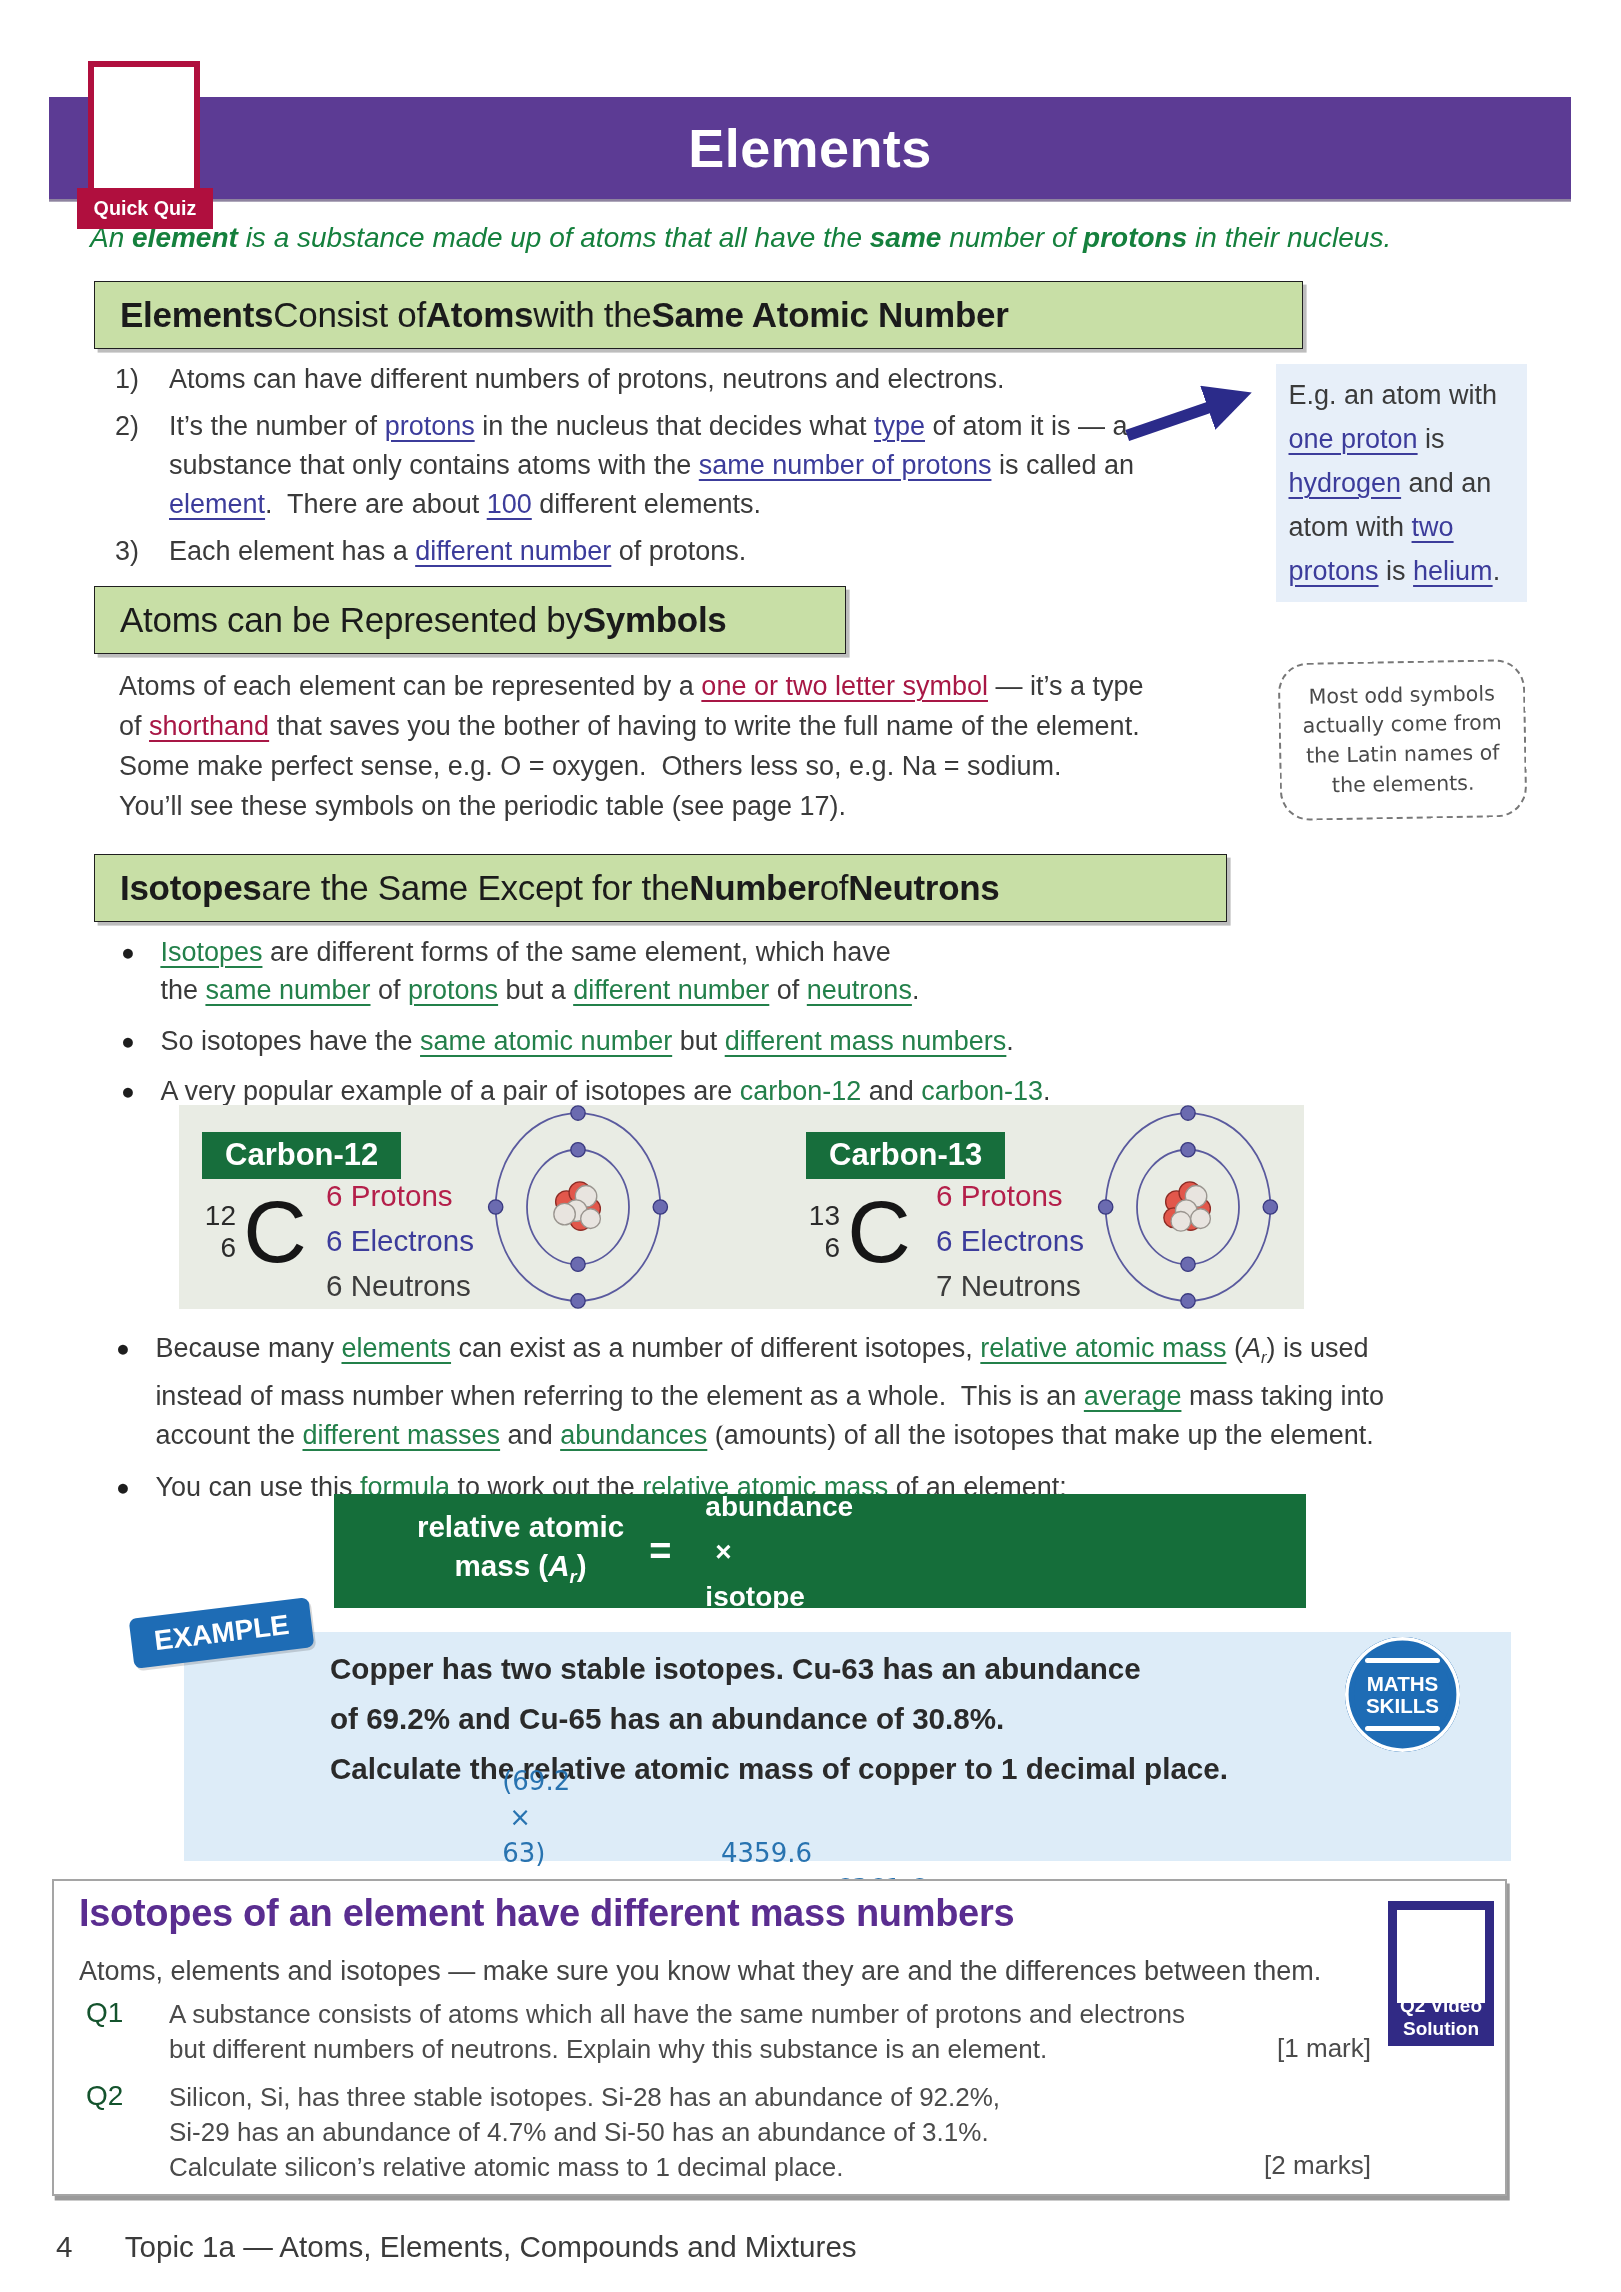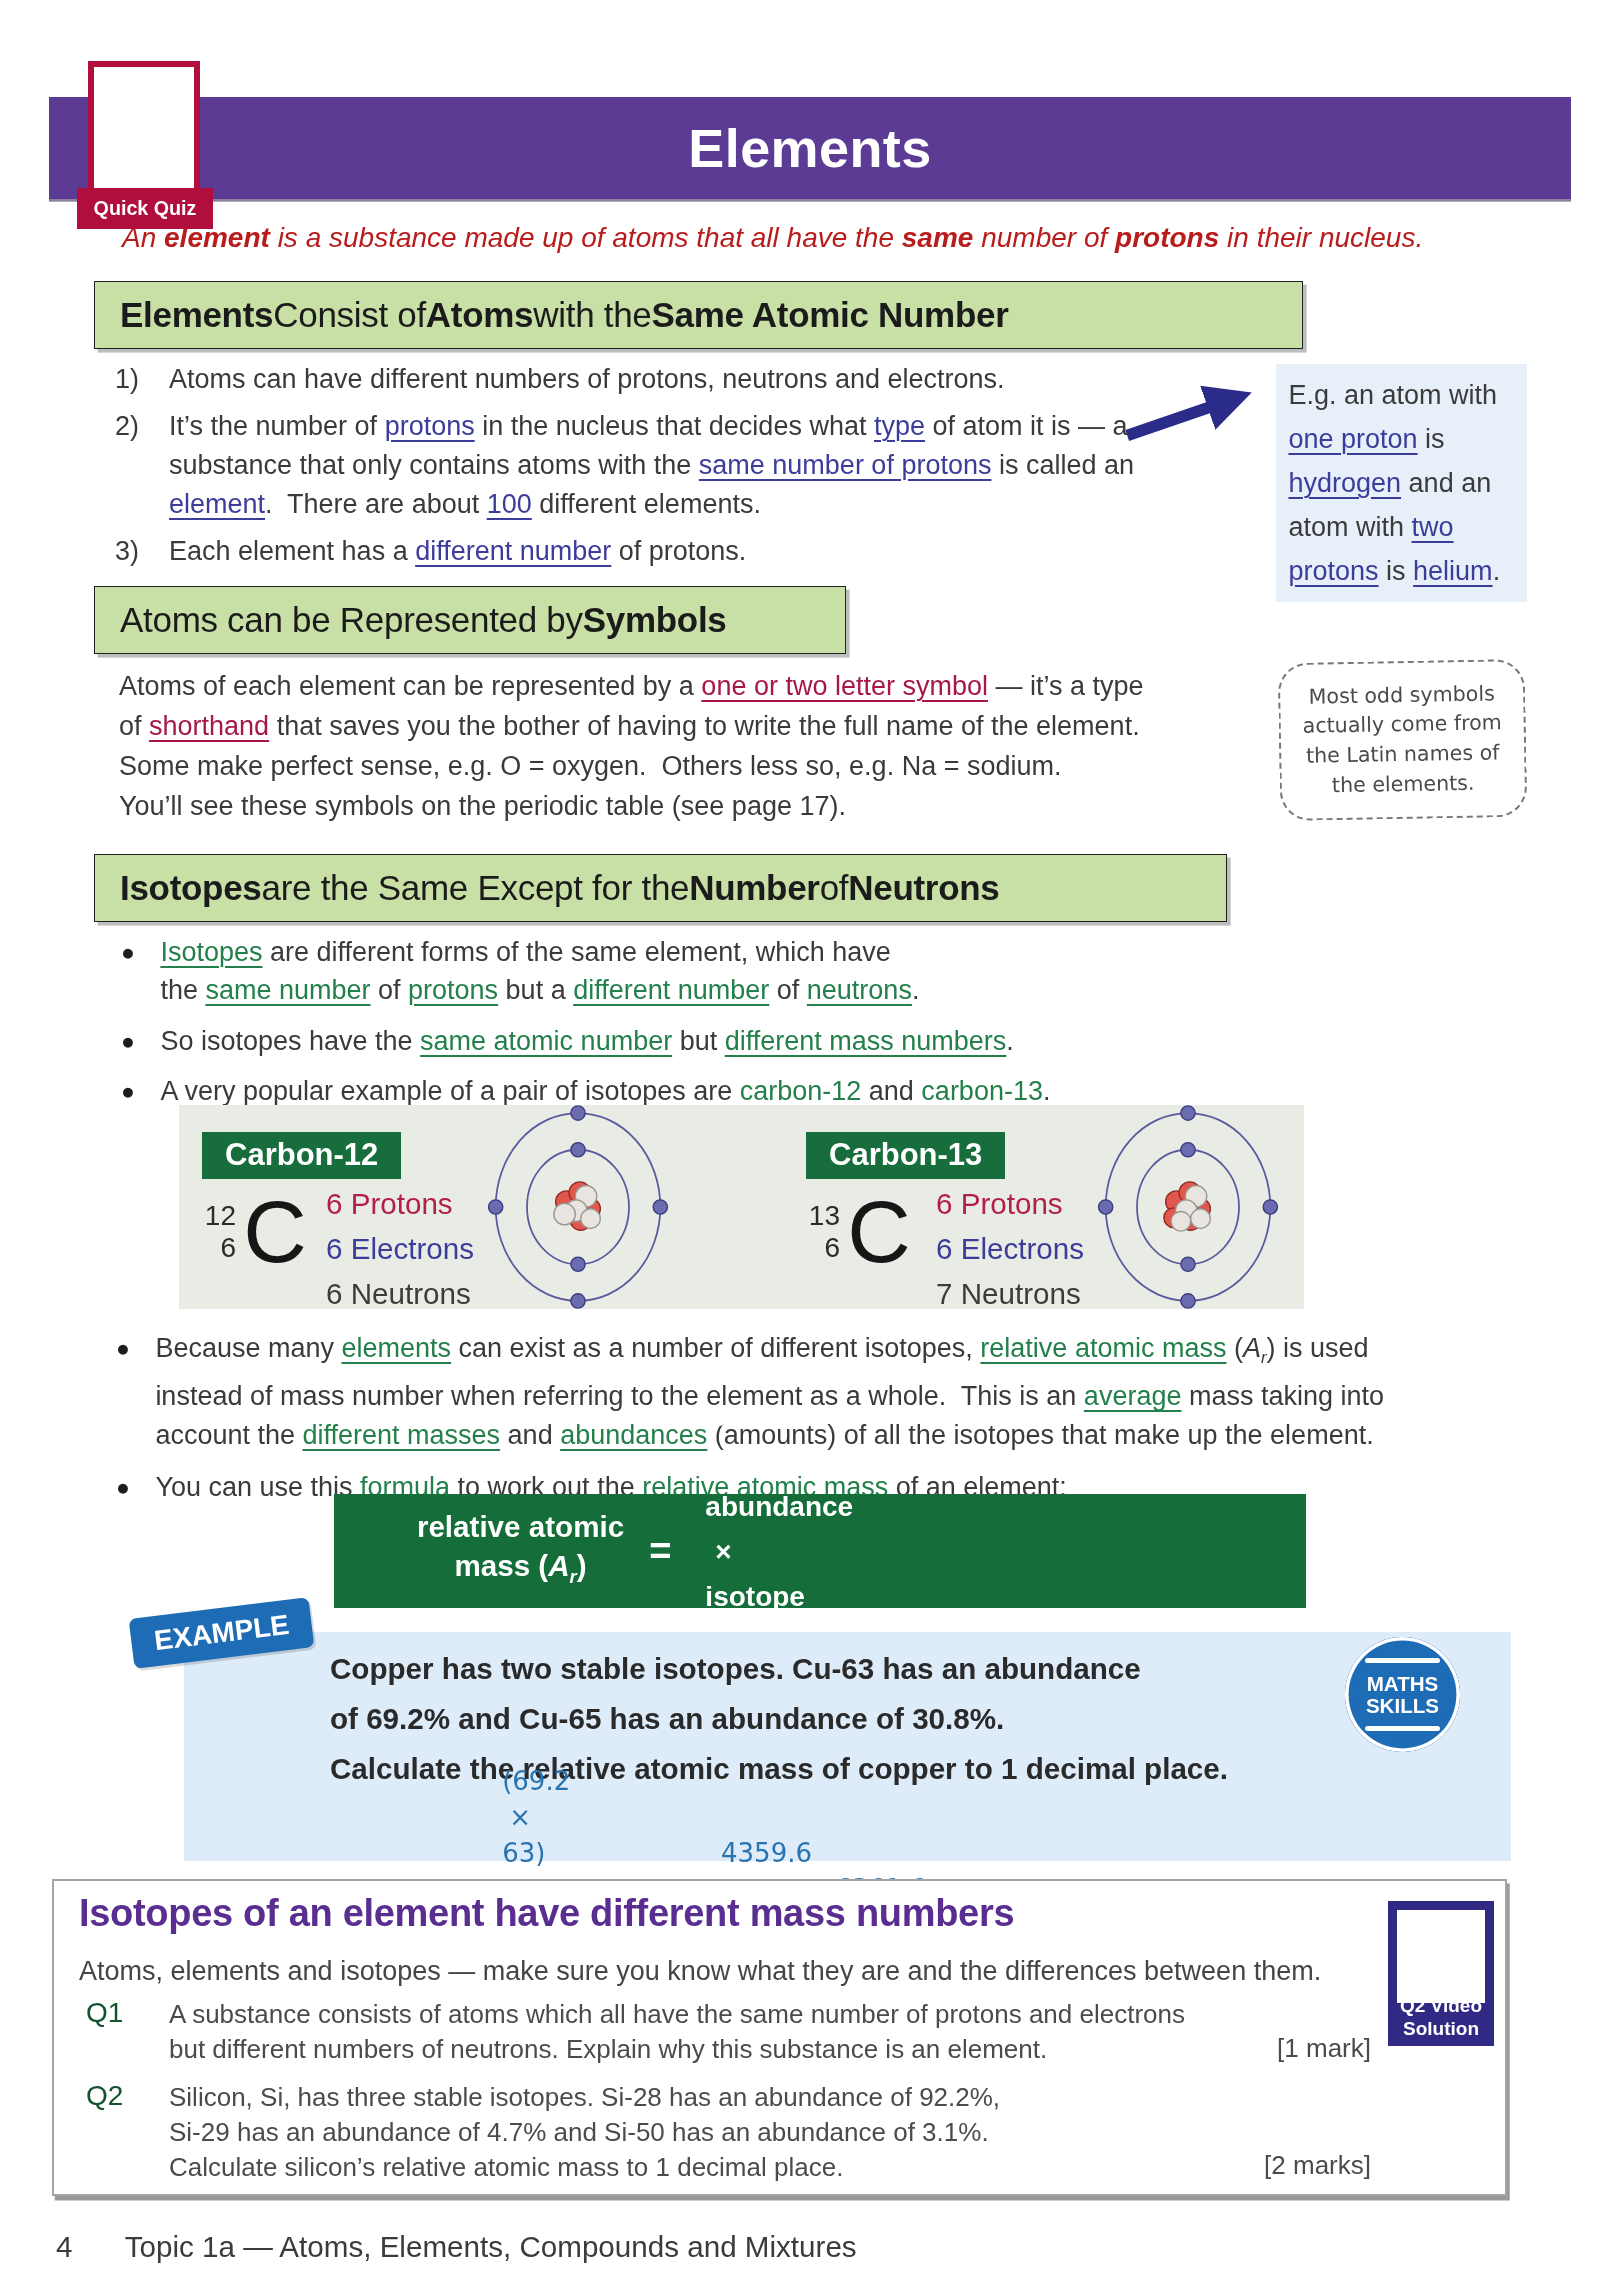--- a/index.html
+++ b/index.html
@@ -16,21 +16,21 @@
 
   
   .banner{left:49px;top:97px;width:1522px;height:102px;background:#5c3b94;
           box-shadow:0 2.7px 0 rgba(50,30,80,.55);z-index:1;}
   .banner-title{width:100%;text-align:center;line-height:102px;color:#fff;
           font-size:54px;font-weight:bold;letter-spacing:0.4px;}
   .qq-box{left:88px;top:61px;width:100px;height:127px;background:#fff;border:6.3px solid #b00f3e;z-index:2;}
   .qq-label{left:77px;top:188px;width:136px;height:41px;background:#b00f3e;color:#fff;
           font-weight:bold;font-size:19.7px;text-align:center;line-height:41px;z-index:3;}
 
-  .intro{left:90px;top:222px;width:1451px;font-size:28px;font-style:italic;color:#b91c1c;margin-left:32px;}
+  .intro{left:90px;top:222px;width:1451px;font-size:28px;font-style:italic;color:#15803d;}
 
   .ghead{background:#c8dfa6;border:1.8px solid #1f1f1f;box-shadow:3.6px 3.6px 0 #bdbdbd;
          font-size:35px;color:#1b1b1b;padding:0 25px;display:flex;align-items:center;letter-spacing:-0.3px;}
 
   .num-list{left:115px;top:360px;width:1146px;font-size:27px;line-height:39px;}
   .num-item{display:flex;gap:18px;margin-bottom:8px;}
   .num{flex:none;width:36px;}
   .ntext{flex:1;white-space:pre-wrap;}
 
   .egbox{left:1276px;top:364px;width:251px;background:#e7eff9;padding:9px 12.5px;
@@ -49,21 +49,21 @@
   .btext{flex:1;}
 
   
   .cpanel{left:179px;top:1105px;width:1125px;height:204px;background:#e9ece4;}
   .clabel{padding:5.4px 23px;background:#176e3c;color:#fff;font-weight:bold;font-size:31px;display:inline-block;}
   .nuclide{display:flex;align-items:center;}
   .nuc-nums{display:flex;flex-direction:column;align-items:flex-end;width:41px;
             font-size:28px;color:#2b2b2b;line-height:30px;gap:2px;}
   .nuc-sym{font-size:88px;line-height:82px;color:#161616;margin-left:7.2px;font-weight:400;}
   .facts{font-size:29.6px;line-height:45px;}
-  .c-cr{color:#b41f4a;margin-top:8px;}
+  .c-cr{color:#b41f4a;}
   .c-bl{color:#3c3c9b;}
   .c-dk{color:#3c3c3c;}
 
   
   .formula{left:334px;top:1494px;width:972px;height:114px;background:#156e3a;color:#fff;
            display:flex;align-items:center;justify-content:center;gap:25px;}
   .f-lhs{text-align:center;font-weight:bold;font-size:29.6px;line-height:39px;}
   .f-eq{font-size:38px;font-weight:bold;}
   .frac{display:inline-flex;flex-direction:column;text-align:center;}
   .formula .frac .num{font-weight:bold;font-size:28px;line-height:45px;border-bottom:2.7px solid #fff;padding:0 9px;}

